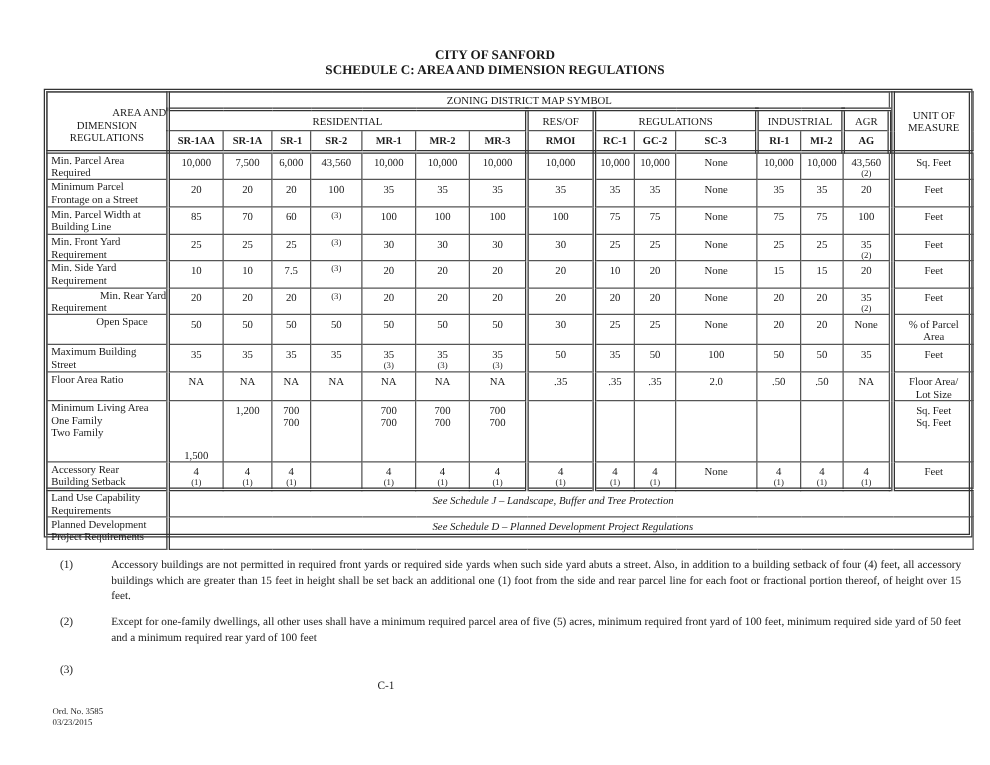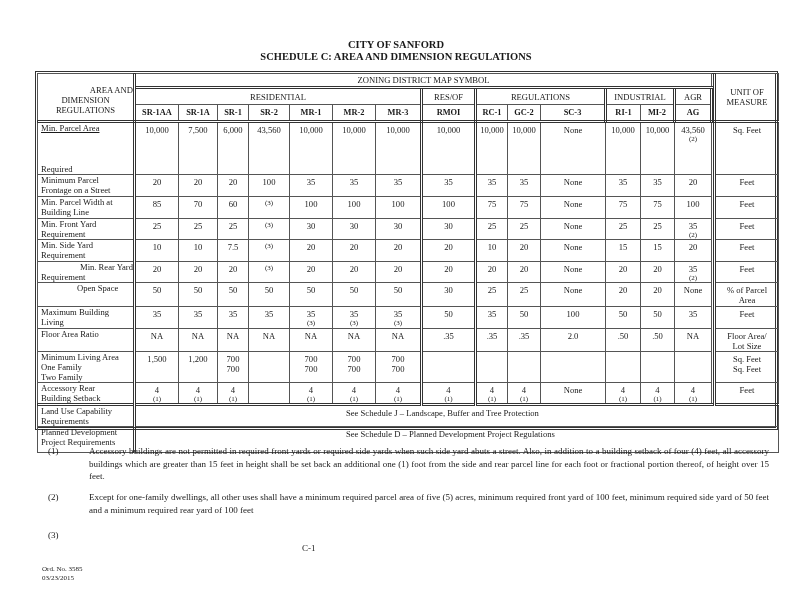--- a/index.html
+++ b/index.html
@@ -19,21 +19,21 @@
   td.lbl { text-align:left !important; padding-left:3px !important; }
   td.hdr { vertical-align:middle !important; }
   td.code { font-weight:bold; vertical-align:middle !important; font-size:8.4px; }
   .thick-l { border-left:3px double #333 !important; }
   .thick-r { border-right:3px double #333 !important; }
   .thick-b { border-bottom:3px double #333 !important; }
   .thick-t { border-top:3px double #333 !important; }
   .note { display:block; font-size:7px; line-height:8px; }
   .cellv { display:block; padding-top:2px; }
   .span-text { text-align:left !important; vertical-align:top; }
-  .span-text span { display:block; margin-left:210px; padding-top:2px; }
+  .span-text span { display:block; margin-left:210px; padding-top:2px;font-style:italic; }
 
   .fn { position:absolute; left:48px; font-size:9px; line-height:12.6px; width:720px; }
   .fn .num { position:absolute; left:0; top:0; }
   .fn .txt { position:absolute; left:41px; top:0; width:680px; text-align:justify; }
   #fn1 { top:445px; height:40px; }
   #fn2 { top:491px; height:28px; }
   #fn3 { top:529px; height:14px; }
 
   .foot { position:absolute; font-size:7px; line-height:9px; }
   #ord { left:42px; top:565px; }
@@ -102,22 +102,22 @@
         <td class="code thick-b thick-r thick-l">RMOI</td>
         <td class="code thick-b thick-l">RC-1</td>
         <td class="code thick-b">GC-2</td>
         <td class="code thick-b thick-r">SC-3</td>
         <td class="code thick-b thick-l">RI-1</td>
         <td class="code thick-b thick-r">MI-2</td>
         <td class="code thick-b thick-r thick-l">AG</td>
       </tr>
       <tr style="height: 22px;">
         <td class="lbl thick-r">
-          <span style="display: block; text-decoration: underline;">Min. Parcel Area</span>
-          <span style="display: block; margin-top: 31px;">Required</span>
+          <span style="display: block;">Min. Parcel Area</span>
+          <span style="display: block;">Required</span>
         </td>
         <td class="">
           <span class="cellv">10,000</span>
         </td>
         <td class="">
           <span class="cellv">7,500</span>
         </td>
         <td class="">
           <span class="cellv">6,000</span>
         </td>
@@ -474,21 +474,21 @@
         </td>
         <td style="border-top: none; border-right: none; border-bottom: none; border-left: 1px solid rgb(85, 85, 85); border-image: initial;"></td>
         <td class="thick-l" style="padding-top: 2px;">
           <span style="display: block; padding-top: 0px;">% of Parcel</span>
           <span style="display: block; padding-top: 0px;">Area</span>
         </td>
       </tr>
       <tr style="height: 22px;">
         <td class="lbl thick-r">
           <span style="display: block;">Maximum Building</span>
-          <span style="display: block;">Living</span>
+          <span style="display: block;">Street</span>
         </td>
         <td class="">
           <span class="cellv">35</span>
         </td>
         <td class="">
           <span class="cellv">35</span>
         </td>
         <td class="">
           <span class="cellv">35</span>
         </td>
@@ -586,21 +586,21 @@
         </td>
       </tr>
       <tr style="height: 23px;">
         <td class="lbl thick-r">
           <span style="display: block;">Minimum Living Area</span>
           <span style="display: block;"> One Family</span>
           <span style="display: block;"> Two Family</span>
         </td>
         <td class="">
           <span class="cellv"></span>
-          <span class="cellv" style="padding-top: 0px;">1,500</span>
+          <span class="cellv" style="padding-top: 0px; margin-top: 36px;">1,500</span>
         </td>
         <td class="">
           <span class="cellv"></span>
           <span class="cellv" style="padding-top: 0px;">1,200</span>
         </td>
         <td class="">
           <span class="cellv"></span>
           <span class="cellv" style="padding-top: 0px;">700</span>
           <span class="cellv" style="padding-top: 0px;">700</span>
         </td>

